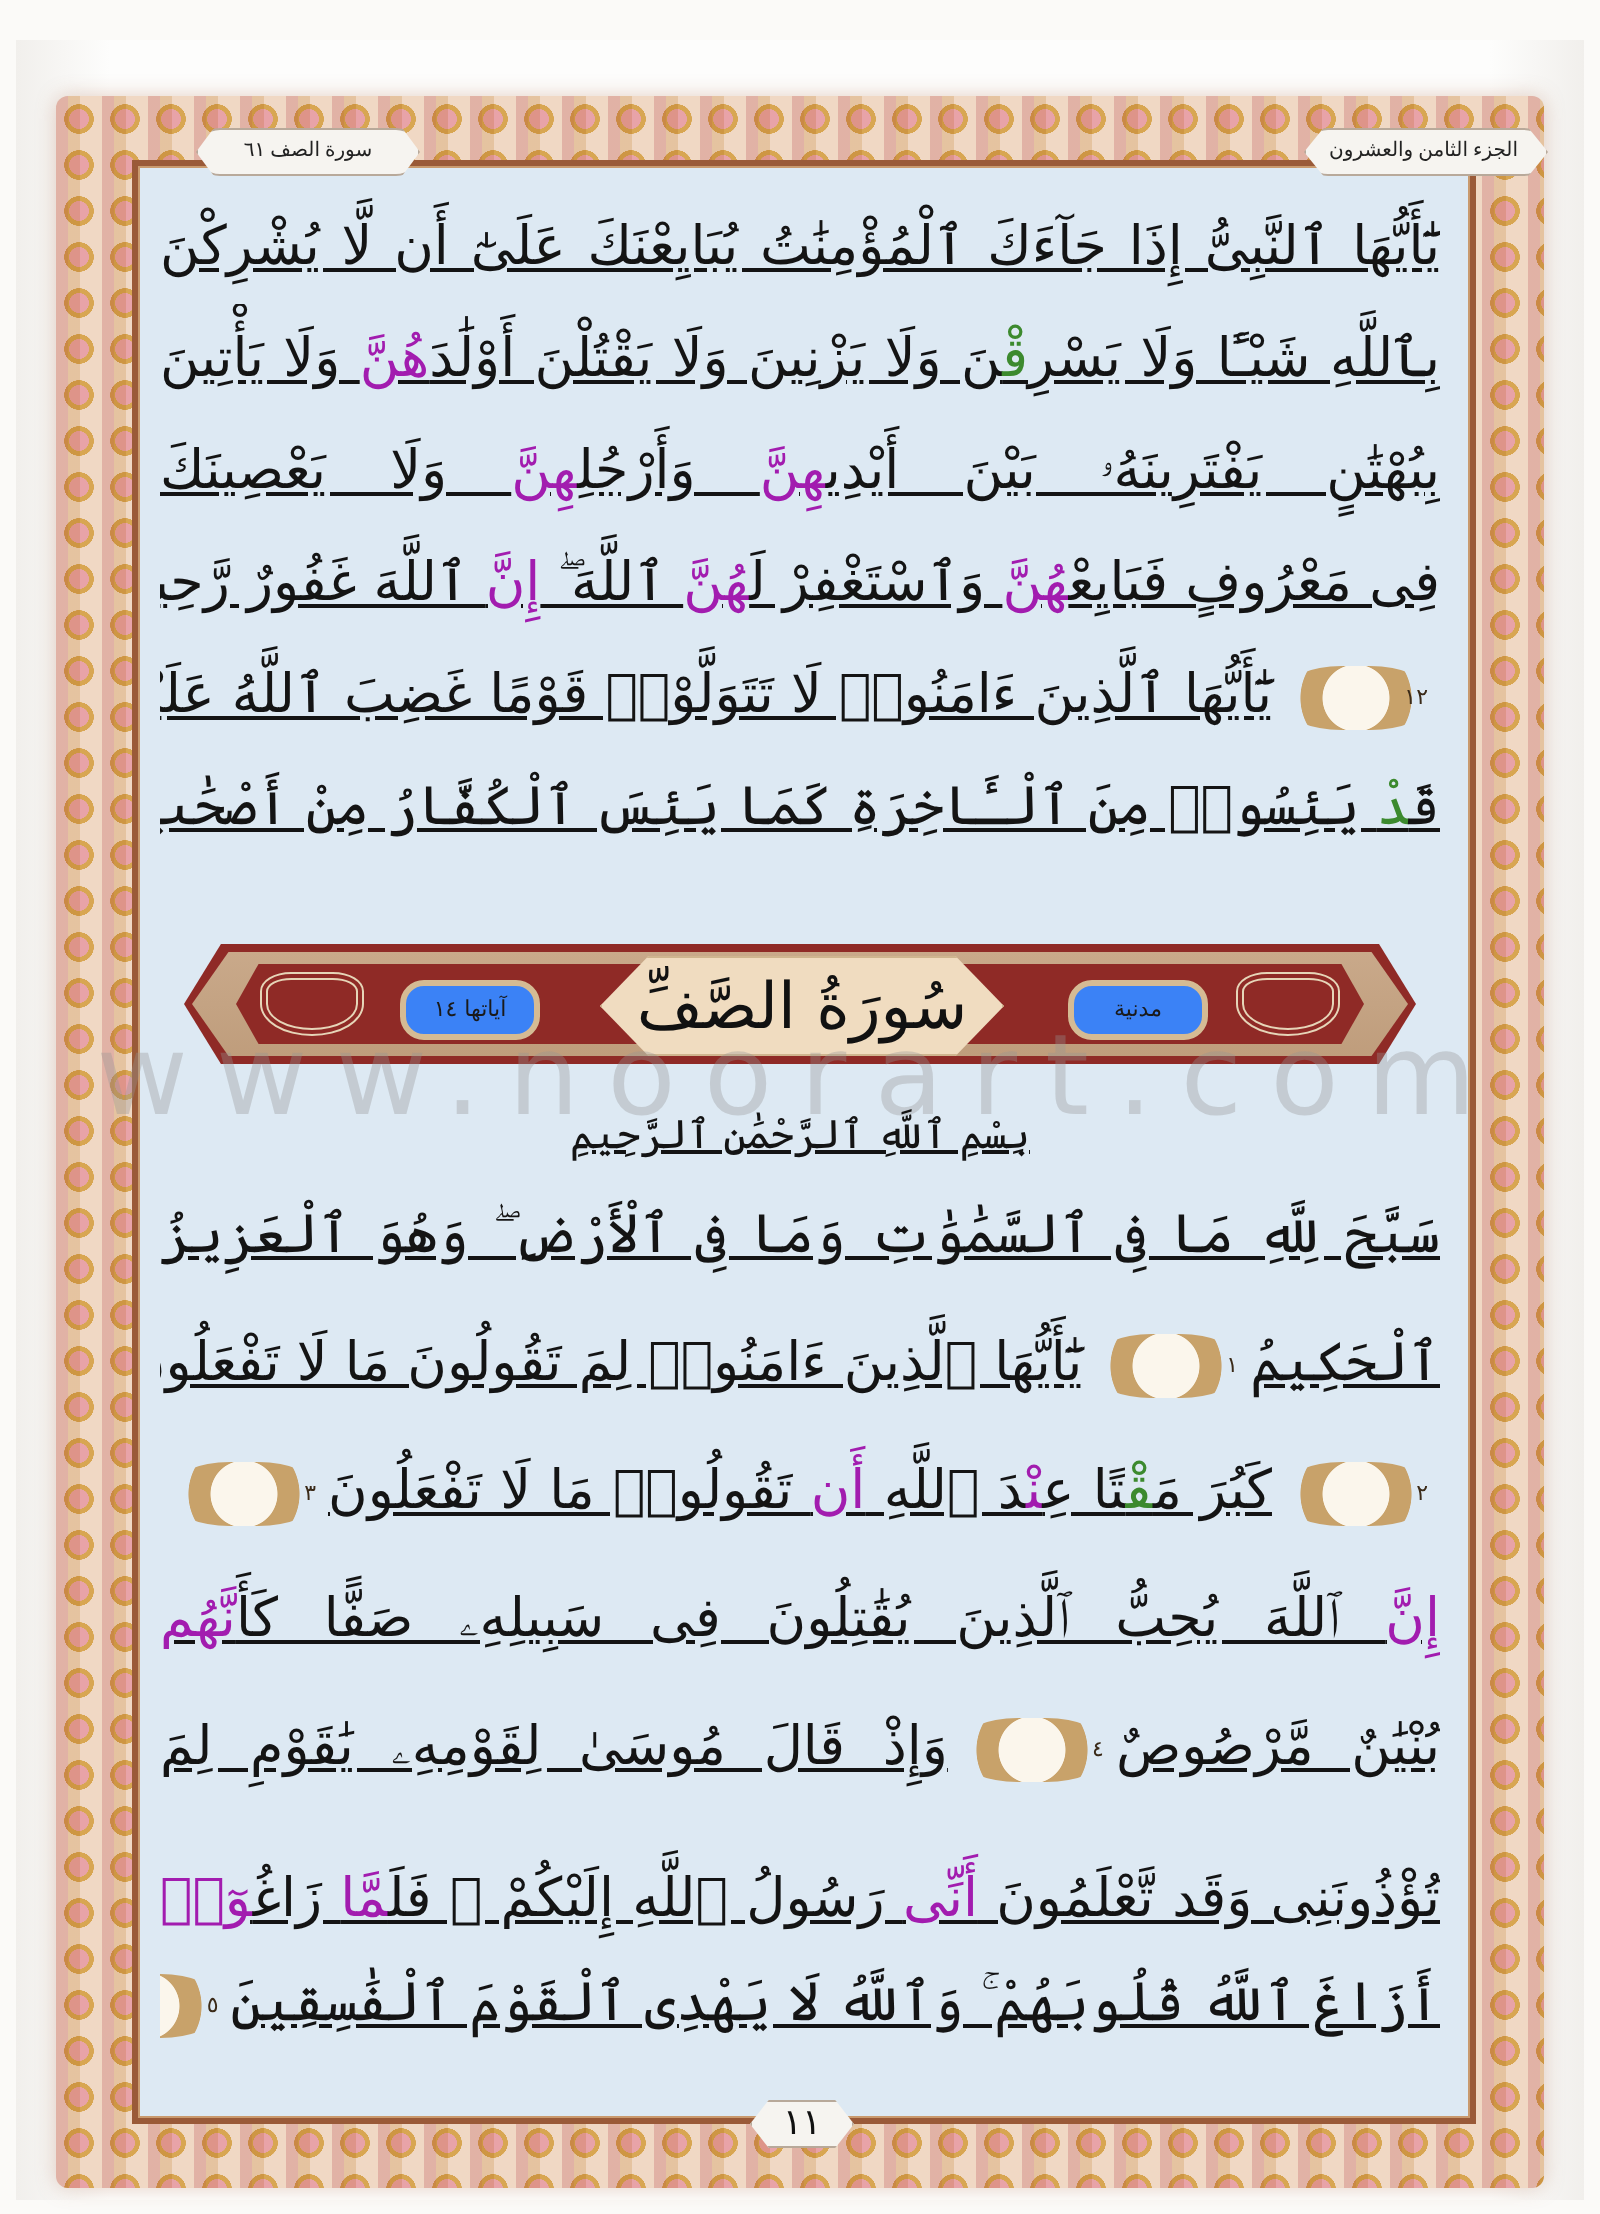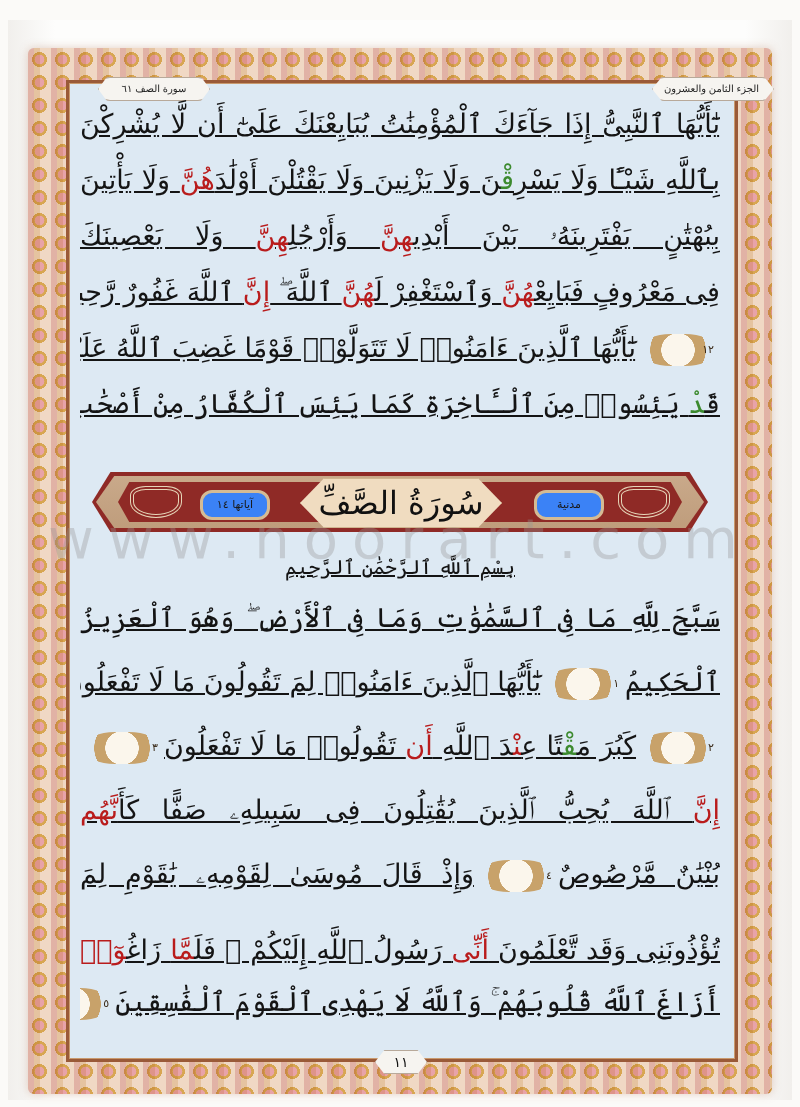--- a/index.html
+++ b/index.html
@@ -32,46 +32,45 @@
     position:absolute; left:66px; top:80px; width:666px; height:976px;
     background:#dde9f3;
     border:3px solid #9a5a38;
     box-shadow: inset 0 0 0 1px #c99a6e;
   }
   
   .cartouche {
     position:absolute; top:64px; height:22px; padding:0 14px;
     background:#f6f4f0; border:1px solid #b8a99a;
     border-radius:12px / 11px;
-    font-family:Liberation Sans, sans-serif; font-size:10px; color:#222;
+    font-family:Liberation Serif, serif; font-size:10px; color:#222;
     line-height:22px; direction:rtl; white-space:nowrap;
     clip-path: polygon(8% 0,92% 0,100% 50%,92% 100%,8% 100%,0 50%);
-    margin-top: 13px;
   }
   .cartouche.left { left:98px; width:82px; text-align:center; }
   .cartouche.right { left:652px; width:92px; text-align:right; }
   .page-num {
     position:absolute; left:375px; top:1050px; width:50px; height:22px;
     background:#f6f4f0; border:1px solid #b8a99a;
     clip-path: polygon(18% 0,82% 0,100% 50%,82% 100%,18% 100%,0 50%);
-    text-align:center; line-height:22px; font-size:14px; color:#111;
+    text-align:center; line-height:22px; font-size:18px; color:#111;
     font-family:"DejaVu Sans", sans-serif;
   }
 
   
   .lines { position:absolute; left:80px; width:640px; top:96px; }
   .line {
     position:absolute; left:0; width:640px; height:56px;
     direction:rtl; text-align:justify; text-align-last:justify;
     font-family:"DejaVu Serif", serif; font-size:27px; line-height:56px;
     color:#141414; white-space:nowrap; overflow:hidden;text-decoration:underline;
   }
   .line.center { text-align:center; text-align-last:center; }
   .line.small { font-size:20px;text-align:right; }
-  .red { color:#b91c1c; }
+  .red { color:#a21caf; }
   .green { color:#3c8a2e; }
 
   .ayah-marker {
     display:inline-block; width:28px; height:32px; vertical-align:middle;
     background:radial-gradient(circle at 50% 50%, #fbf6ec 0 42%, #c8a26a 43% 70%, transparent 71%);
     border-radius:40%;
     font-family:"DejaVu Sans", sans-serif; font-size:11px; line-height:32px;
     text-align:center; color:#3a2a18; margin:0 6px; direction:rtl;padding-left:44px;
   }
 

